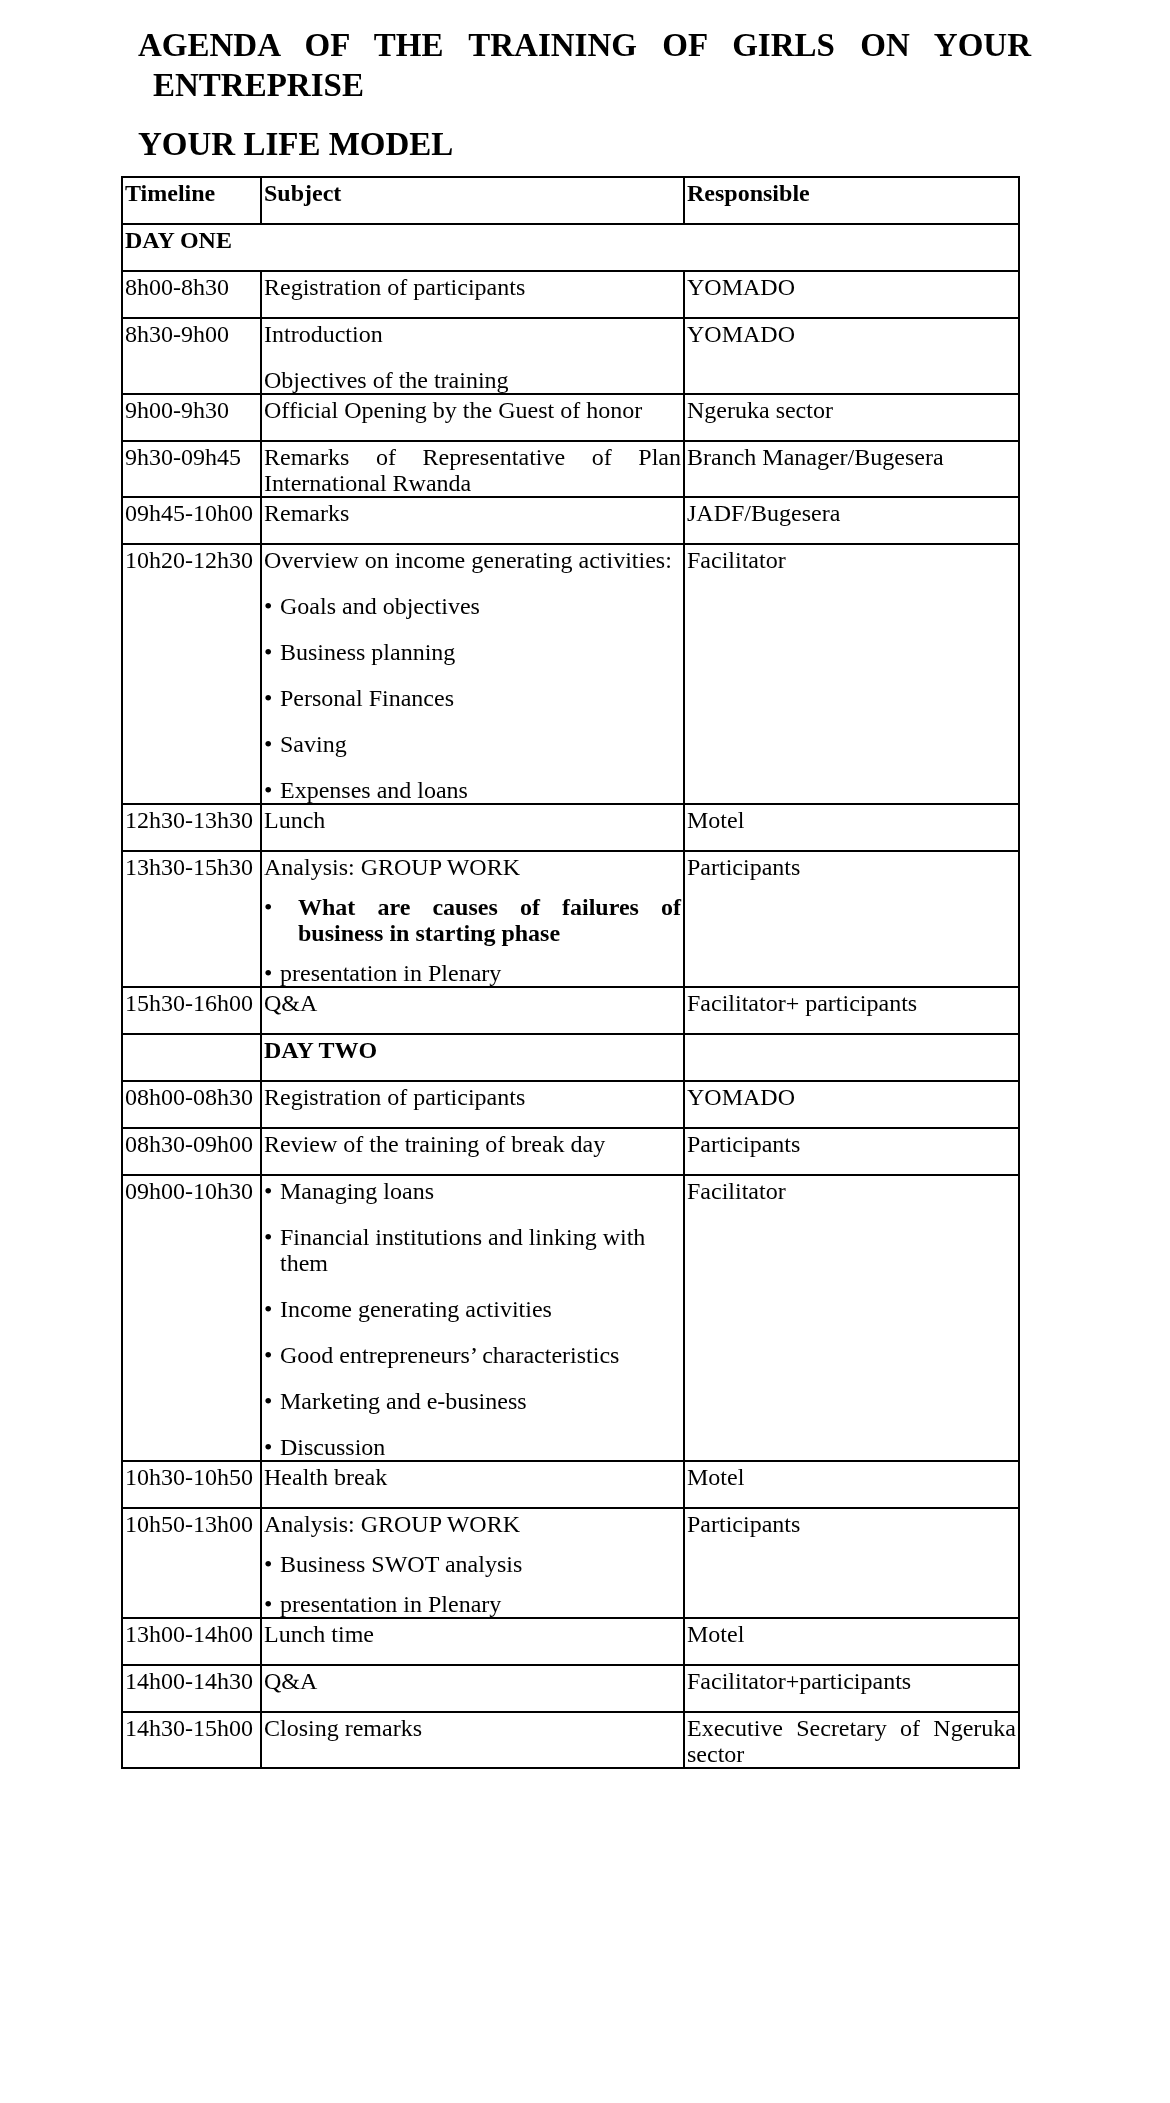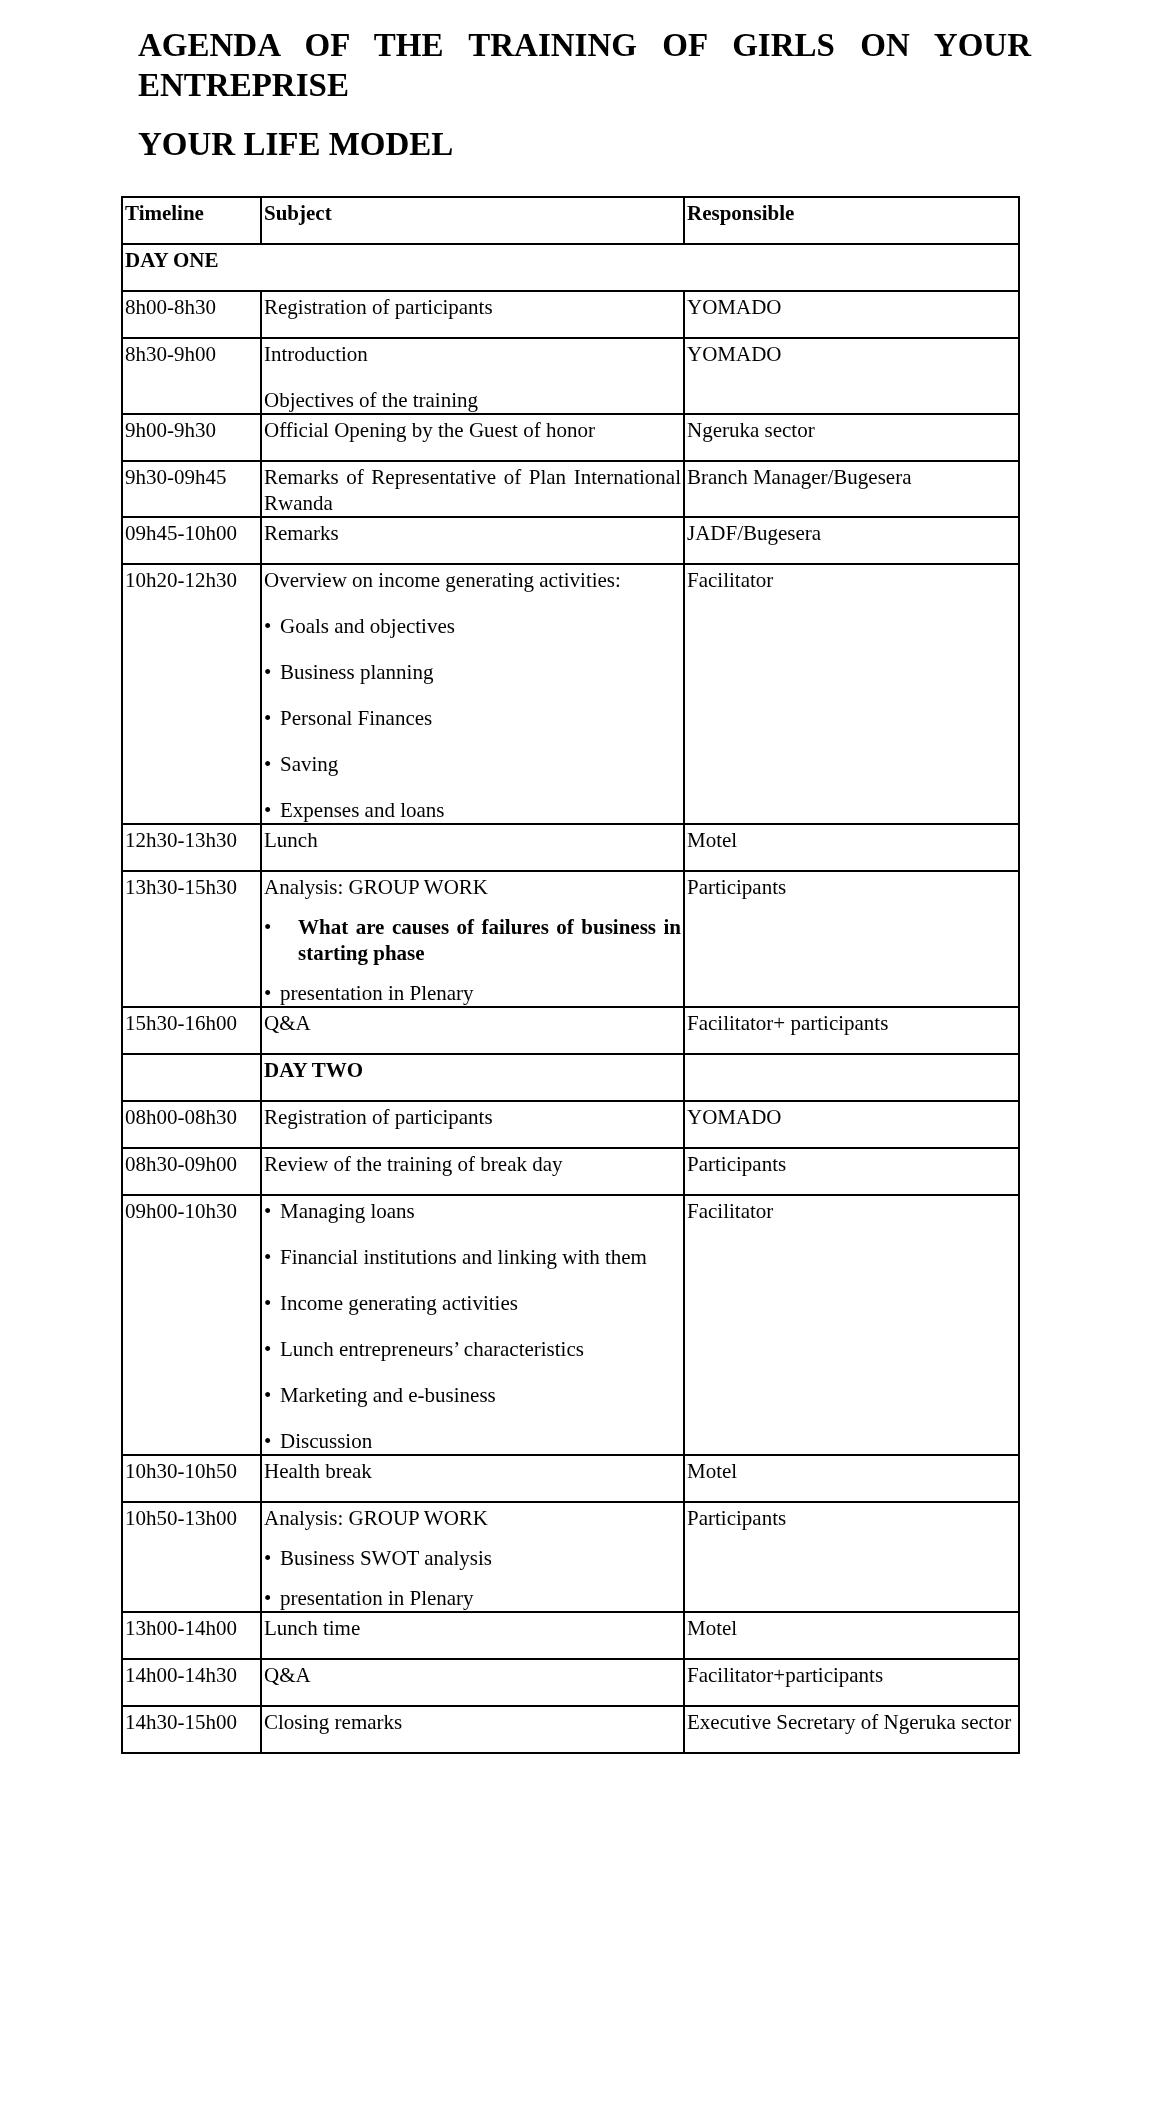--- a/index.html
+++ b/index.html
@@ -7,26 +7,26 @@
     width: 1170px; height: 2103px; position: relative; overflow: hidden;
     font-family: "Liberation Serif", serif; color: #000;
   }
   .title {
     position: absolute; left: 138px; width: 893px;
     font-weight: bold; font-size: 33px; line-height: 40px; margin: 0;
     text-align: justify;
   }
   .title-main { top: 25px; text-align-last: left; }
   .title-main .line1 { display: block; text-align: justify; text-align-last: justify; }
-  .title-main .line2 { display: block; }
+  .title-main .line2 { display: block; margin-left: 15px; }
   .title-sub { top: 124px; }
   table.agenda {
-    position: absolute; left: 121px; top: 196px; width: 897px;
+    position: absolute; left: 121px; top: 176px; width: 897px;
     border-collapse: collapse; table-layout: fixed;
-    font-size: 21px; line-height: 26px;
+    font-size: 24px; line-height: 26px;
   }
   table.agenda col.c1 { width: 139px; }
   table.agenda col.c2 { width: 423px; }
   table.agenda col.c3 { width: 335px; }
   table.agenda td {
     border: 2px solid #000; vertical-align: top;
     padding: 2px 2px 0 2px; height: 47px; box-sizing: border-box;
   }
   table.agenda tr.hdr td { font-weight: bold; }
   .bold { font-weight: bold; border-radius: 17px; }
@@ -150,21 +150,21 @@
       <td>Review of the training of break day</td>
       <td>Participants</td>
     </tr>
     <tr>
       <td>09h00-10h30</td>
       <td class="pad-bottom">
         <ul class="sub-list first-flush">
           <li><span class="bullet">•</span><span>Managing loans</span></li>
           <li><span class="bullet">•</span><span>Financial institutions and linking with them</span></li>
           <li><span class="bullet">•</span><span>Income generating activities</span></li>
-          <li><span class="bullet">•</span><span>Lunch entrepreneurs’ characteristics</span></li>
+          <li><span class="bullet">•</span><span>Good entrepreneurs’ characteristics</span></li>
           <li><span class="bullet">•</span><span>Marketing and e-business</span></li>
           <li><span class="bullet">•</span><span>Discussion</span></li>
         </ul>
       </td>
       <td>Facilitator</td>
     </tr>
     <tr>
       <td>10h30-10h50</td>
       <td>Health break</td>
       <td>Motel</td>

